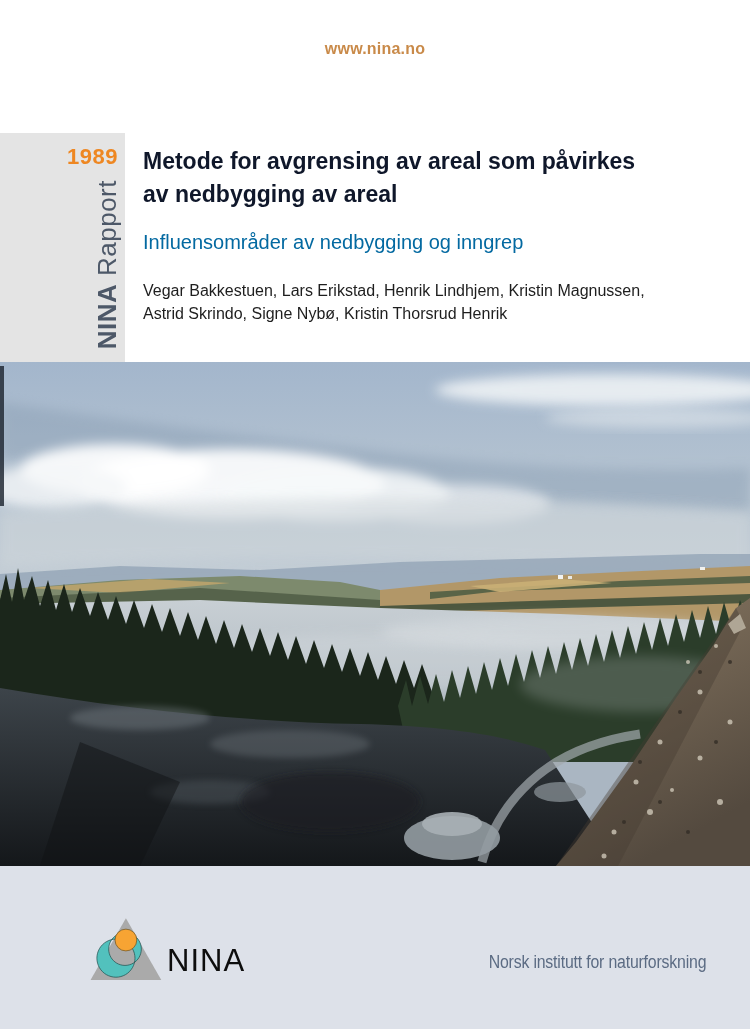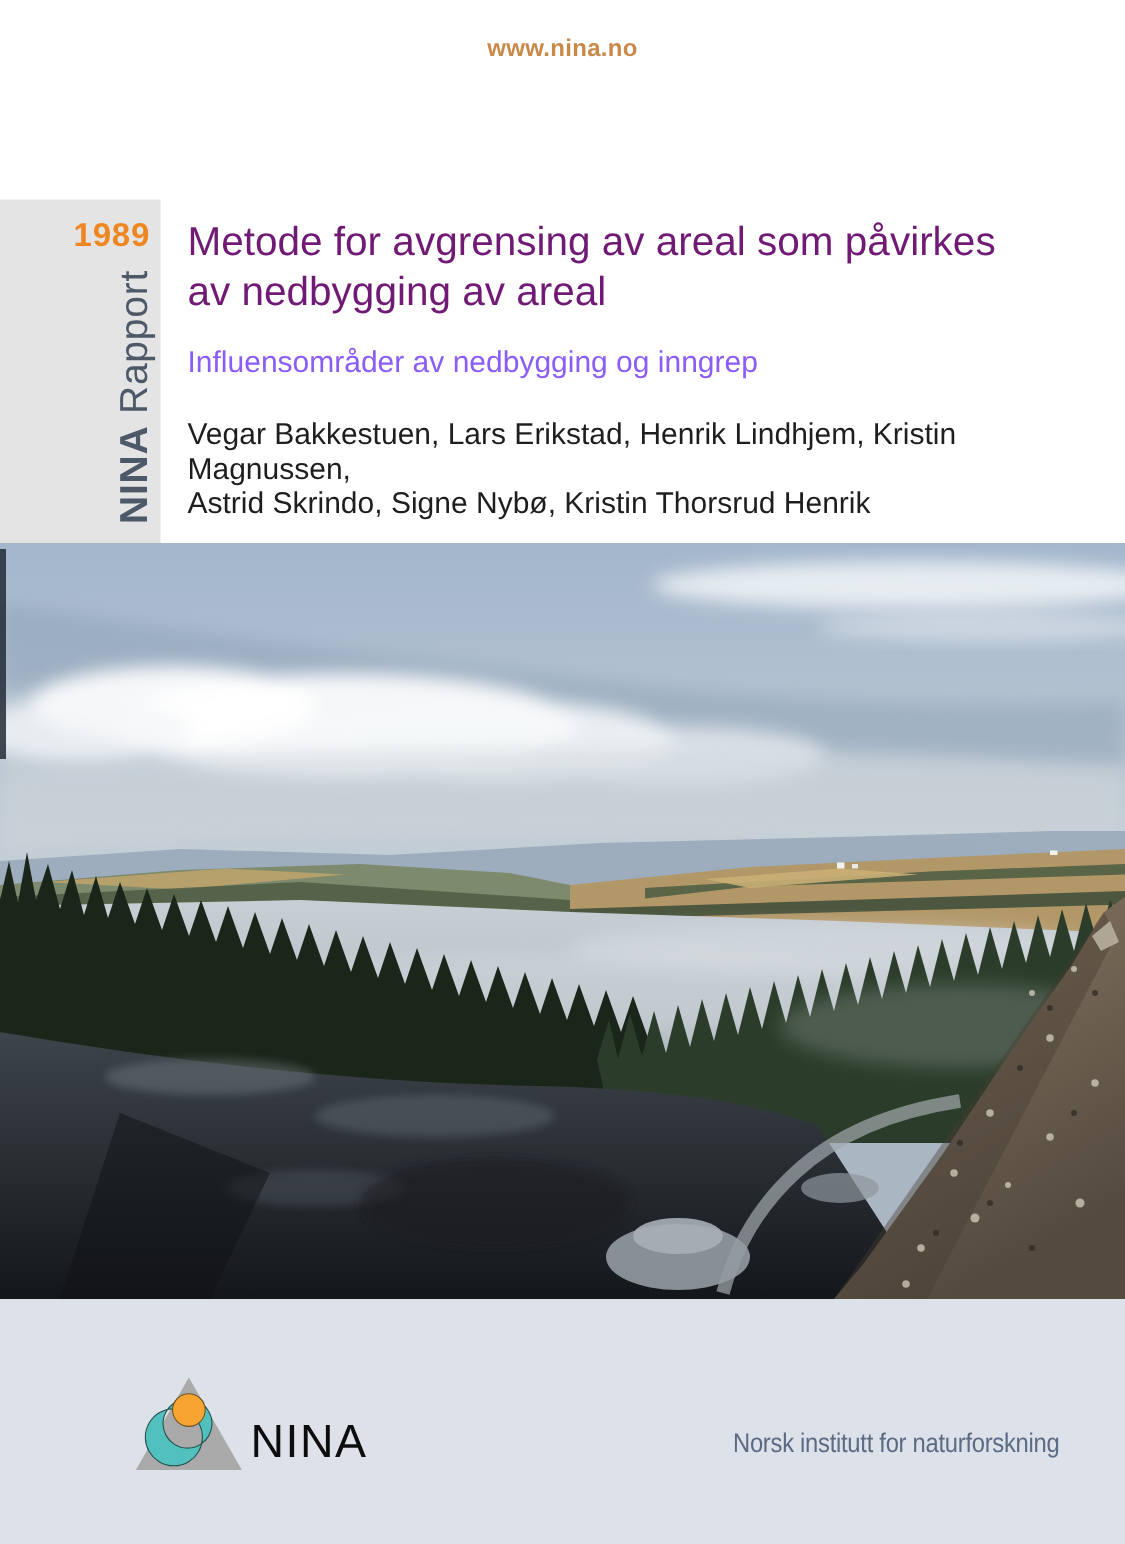--- a/index.html
+++ b/index.html
@@ -4,37 +4,37 @@
 <style>
   html,body{margin:0;padding:0;}
   body{
     width:750px;height:1029px;
     font-family:"Liberation Sans",sans-serif;
     background:#ffffff;
   }
   .page{position:relative;width:750px;height:1029px;overflow:hidden;background:#fff;}
 
   
-  .site-header{height:133px;box-sizing:border-box;display:flex;justify-content:center;align-items:flex-start;padding-top:24px;}
+  .site-header{height:133px;box-sizing:border-box;display:flex;justify-content:center;align-items:flex-start;padding-top:40px;}
   .site-url{color:#c98a49;font-weight:bold;font-size:16px;letter-spacing:.2px;text-decoration:none;}
 
   
   .band{display:flex;height:229px;}
-  .strip{width:107px;background:#e4e4e4;position:relative;flex:none;}
+  .strip{width:125px;background:#e4e4e4;position:relative;flex:none;}
   .year{text-align:right;padding:11px 7px 0 0;font-size:22px;font-weight:bold;color:#ee8722;letter-spacing:.5px;}
   .series{
     position:absolute;bottom:13px;right:2px;
     writing-mode:vertical-rl;transform:rotate(180deg);
     font-size:26px;color:#4d5868;letter-spacing:.5px;white-space:nowrap;
   }
   .series .bold{font-weight:bold;}
   .head-content{padding:12px 20px 0 18px;}
-  .title{font-size:27px;line-height:33px;color:#701a75;font-weight:400;margin:0;}
-  .subtitle{margin-top:20px;font-size:20px;color:#8b5cf6;}
-  .authors{margin-top:25px;font-size:20px;line-height:23px;color:#1e1e1e;}
+  .title{font-size:23px;line-height:33px;color:#0f172a;font-weight:700;margin:0;}
+  .subtitle{margin-top:20px;font-size:20px;color:#0369a1;}
+  .authors{margin-top:25px;font-size:16px;line-height:23px;color:#1e1e1e;}
 
   
   .photo{height:504px;position:relative;background:#aab6c2;}
   .photo svg{display:block;width:750px;height:504px;}
 
   
   .footer{height:163px;background:#dde1e9;position:relative;}
   .logo{position:absolute;left:86px;top:46px;display:flex;align-items:flex-end;}
   .logo svg{width:78px;height:76px;display:block;}
   .logo-text{font-size:31px;color:#0d0d0d;margin-left:3px;margin-bottom:9px;letter-spacing:1px;font-weight:500;}

